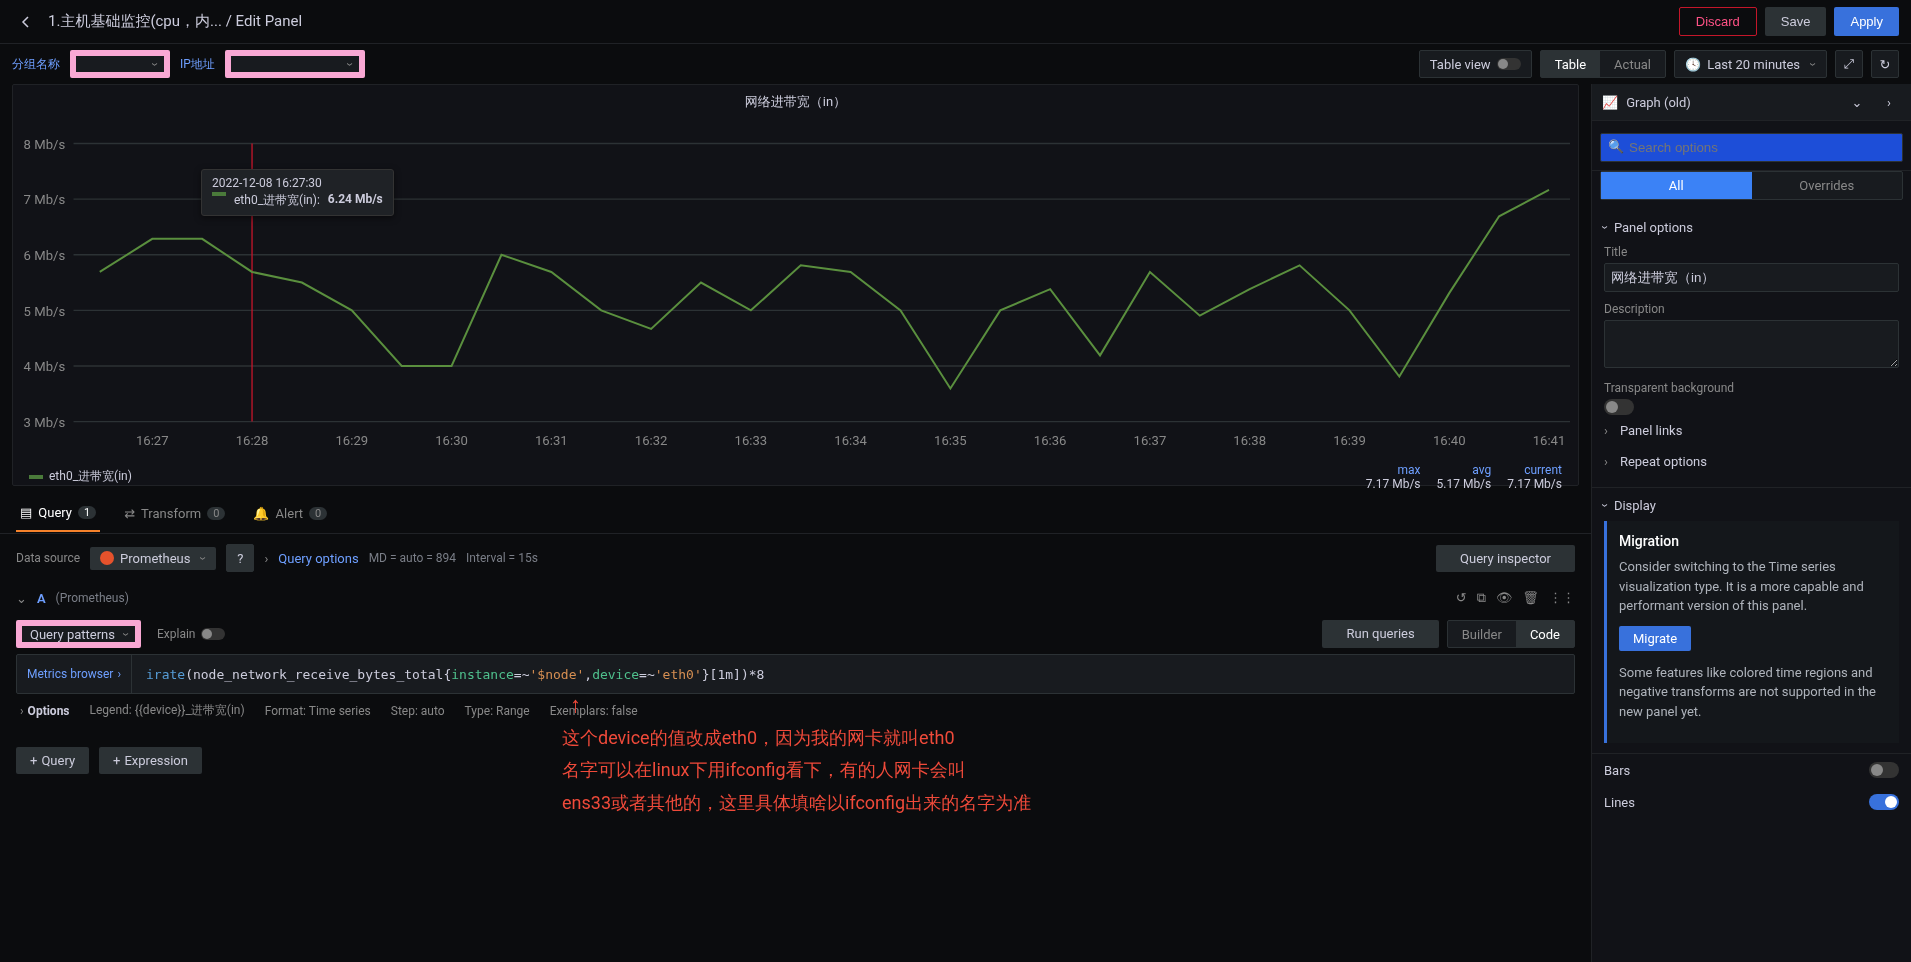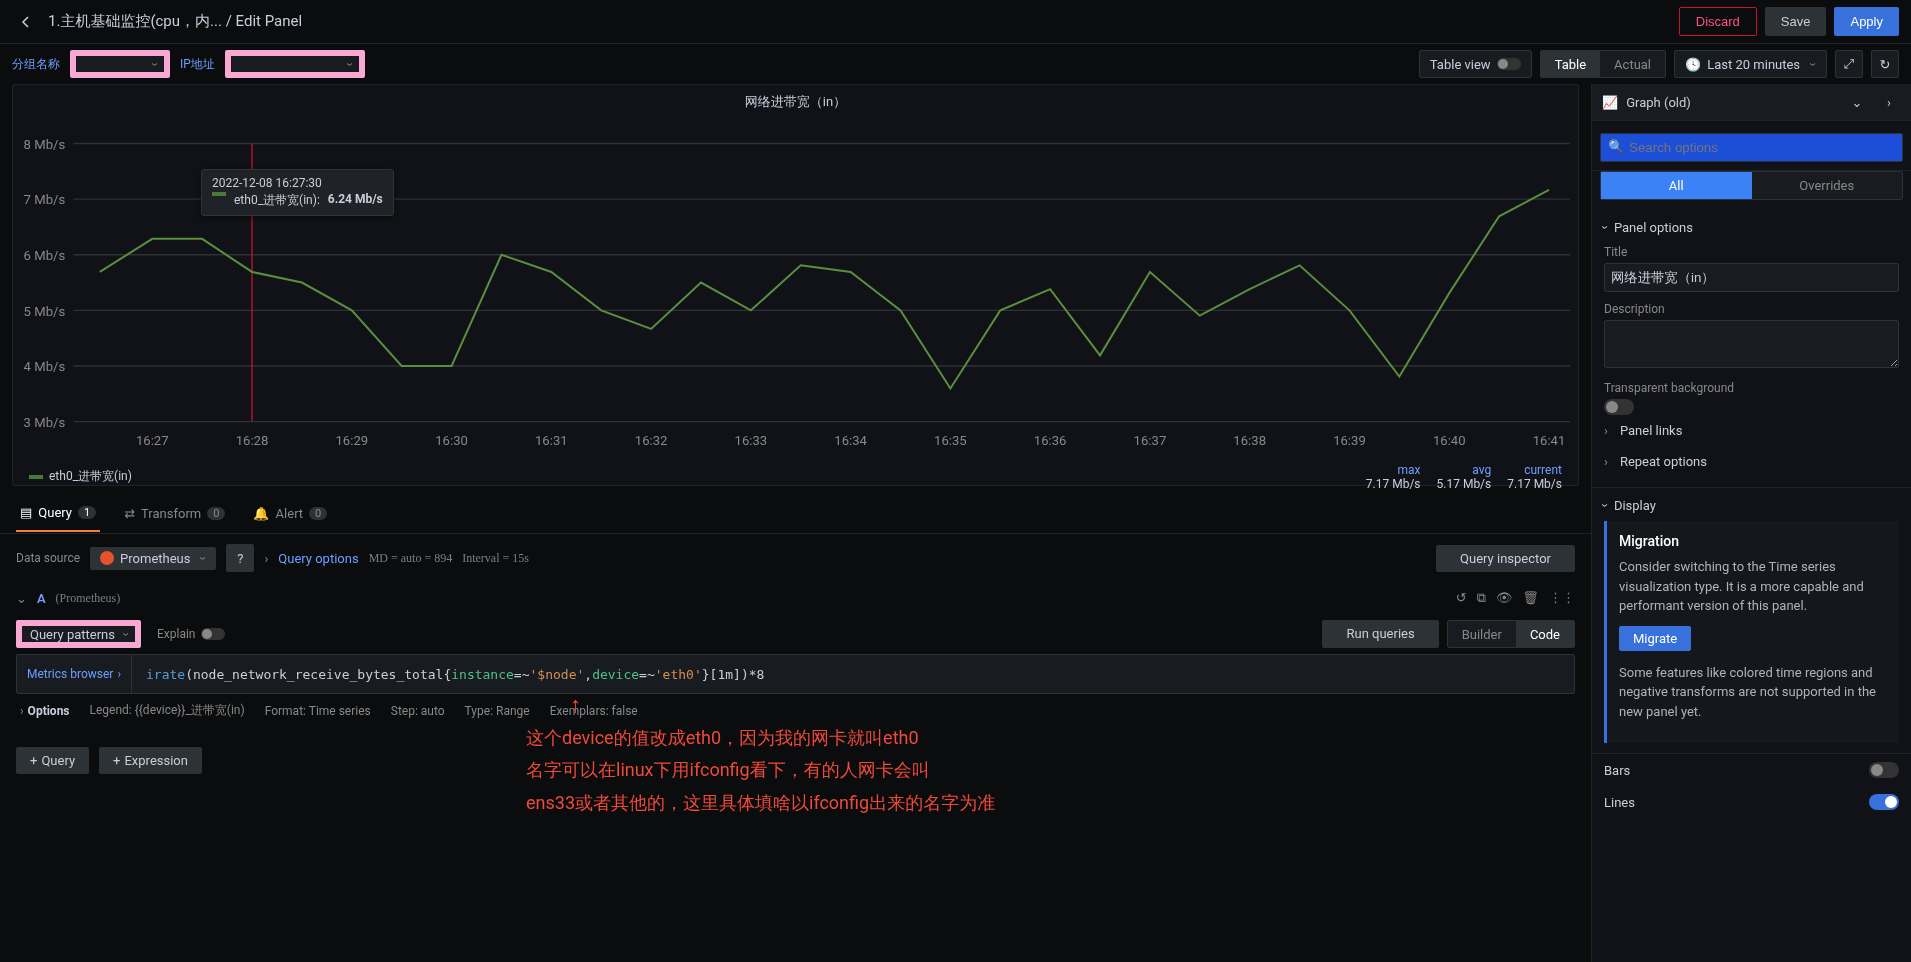--- a/index.html
+++ b/index.html
@@ -113,21 +113,21 @@
 .qt-tab.active { color: #fff; border-bottom: 2px solid #f5822b; }
 .qt-badge { background: #2c3235; border-radius: 8px; padding: 0 6px; font-size: 11px; min-width: 16px; text-align: center; }
 
 
 .ds-row { display: flex; align-items: center; gap: 10px; padding: 10px 16px; }
 .ds-label { color: #888; font-size: 12px; }
 .ds-select { display: flex; align-items: center; gap: 6px; background: #2c3235; border-radius: 2px; padding: 4px 10px; }
 .prom-logo { width: 14px; height: 14px; background: #e6522c; border-radius: 50%; }
 .chev-down::after { content: "›"; transform: rotate(90deg); display: inline-block; margin-left: 6px; color: #888; }
 .link-blue { color: #6e9fff; cursor: pointer; }
-.muted { color: #7a7e87; font-size: 12px; font-family: Liberation Serif, serif; }
+.muted { color: #7a7e87; font-size: 12px; }
 .ds-right { margin-left: auto; }
 .btn-gray { background: #2c3235; color: #ccccdc; padding: 6px 24px; border-radius: 2px; cursor: pointer; }
 
 
 .query-block { margin: 0 16px 10px 16px; }
 .q-head { display: flex; align-items: center; padding: 8px 0; gap: 10px; }
 .q-letter { color: #6e9fff; font-weight: 600; }
 .q-icons { margin-left: auto; display: flex; gap: 10px; color: #888; }
 .q-icons span { cursor: pointer; }
 .q-row { display: flex; align-items: center; gap: 16px; padding: 6px 0; }
@@ -141,21 +141,21 @@
 .tok-key { color: #4fc08d; }
 .tok-str { color: #d68f52; }
 .tok-plain { color: #ccccdc; }
 
 .opt-row { display: flex; align-items: center; gap: 20px; padding: 8px 4px; color: #888; font-size: 12px; }
 .opt-row .chev { margin-right: 4px; }
 
 .add-row { display: flex; gap: 10px; padding: 10px 16px; }
 .btn-outline { background: #2c3235; color: #ccccdc; padding: 6px 14px; border-radius: 2px; display: flex; align-items: center; gap: 4px; cursor: pointer; }
 
-.red-note { position: absolute; left: 526px; top: 638px; color: #ef4a3a; font-size: 18px; line-height: 1.8; pointer-events:none; }
+.red-note { position: absolute; left: 562px; top: 638px; color: #ef4a3a; font-size: 18px; line-height: 1.8; pointer-events:none; }
 
 
 .r-search { padding: 8px; border-bottom: 1px solid #202226; }
 .r-search-input { width: 100%; background: #1d4ed8; border: 1px solid #2c3235; border-radius: 2px; padding: 6px 8px 6px 28px; color: #ccccdc; }
 .r-search-wrap { position: relative; }
 .r-search-wrap .ico { position: absolute; left: 8px; top: 6px; color: #888; }
 
 .r-tabs { display: flex; background: #181b1f; margin: 0 8px 10px 8px; border-radius: 2px; border: 1px solid #2c3235; }
 .r-tab { flex: 1; text-align: center; padding: 6px; color: #888; cursor: pointer; }
 .r-tab.active { background: #3b82f6; color: #fff; }

